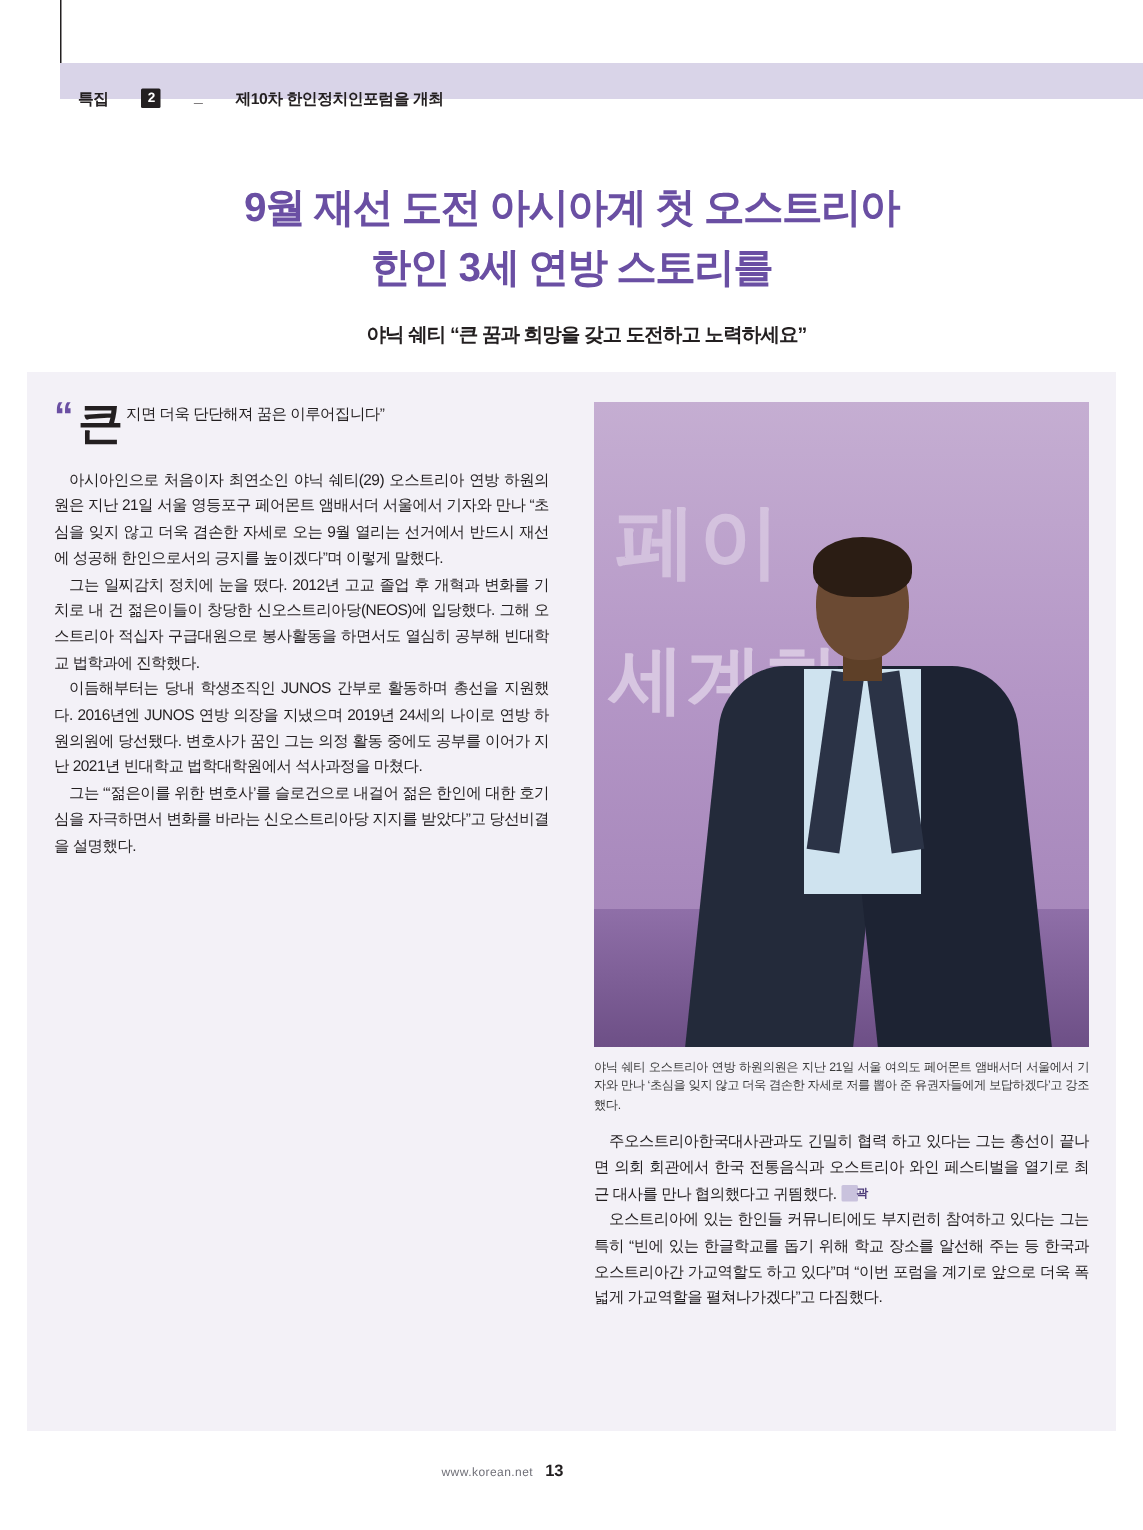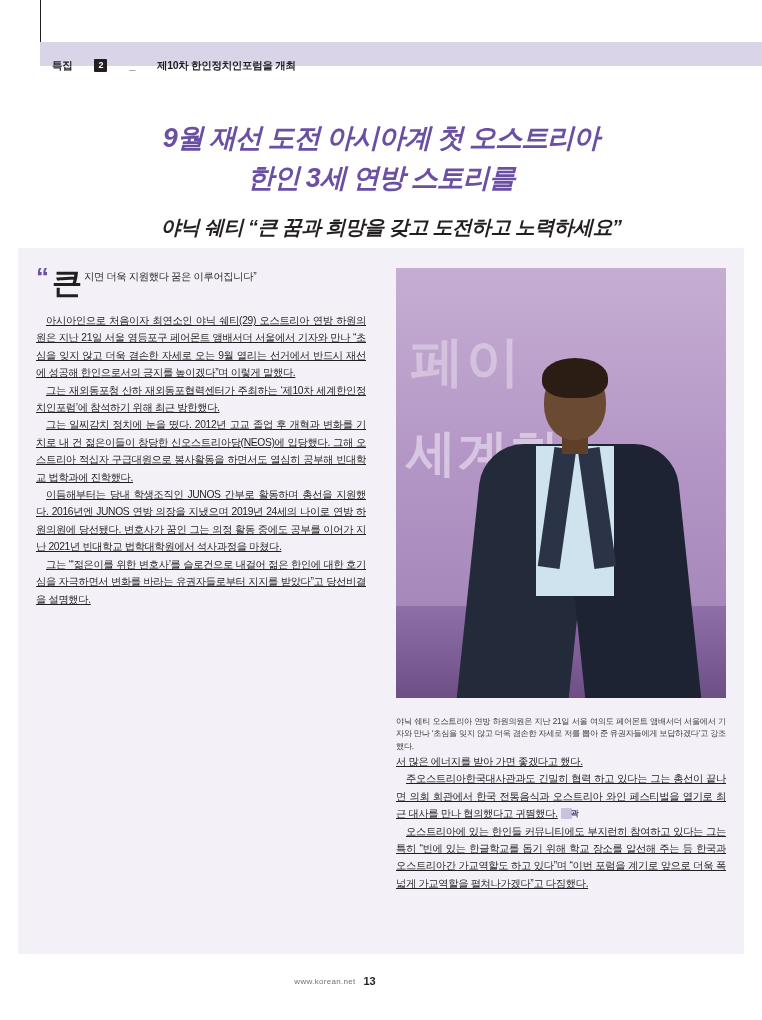--- a/index.html
+++ b/index.html
@@ -64,32 +64,31 @@
     font-weight: bold;
   }
 
   
   .title-wrap {
     position: absolute;
     left: 0;
     top: 118px;
     width: 762px;
     text-align: center;
-    font-style: italic;
   }
   .title-line {
     font-size: 27px;
     font-weight: bold;
     color: #6a4fa3;
     letter-spacing: -1px;
     line-height: 40px;
   }
   .subtitle {
     margin-top: 16px;
-    font-size: 20px;
+    font-size: 13px;
     font-weight: bold;
     color: #231f20;
     letter-spacing: -0.6px;
     padding-left: 20px;
   }
 
   
   .panel {
     position: absolute;
     left: 18px;
@@ -117,21 +116,20 @@
     font-size: 10.3px;
     line-height: 17.4px;
     color: #231f20;
     text-align: justify;
     letter-spacing: -0.35px;
     text-justify: inter-character;
   }
   .bodytext p {
     margin: 0 0 0 0;
     text-indent: 10px;
-    text-decoration: underline;
   }
   .bodytext p.noindent {
     text-indent: 0;
   }
 
   
   .lead {
     position: relative;
     min-height: 44px;
   }
@@ -308,21 +306,20 @@
   .caption {
     position: absolute;
     left: 396px;
     top: 706px;
     width: 330px;
     font-size: 8.2px;
     line-height: 12.4px;
     color: #3b3b3b;
     text-align: justify;
     letter-spacing: -0.3px;
-    margin-top: 10px;
   }
 
   
   .footer {
     position: absolute;
     left: 0;
     top: 975px;
     width: 670px;
     text-align: center;
     display: flex;
@@ -374,28 +371,27 @@
   <div class="subtitle">야닉 쉐티 “큰 꿈과 희망을 갖고 도전하고 노력하세요”</div>
 </div>
 
 <div class="panel"></div>
 
 <div class="col-left bodytext">
 
   <div class="lead">
     <span class="quote-mark">“</span>
     <span class="dropcap">큰</span>
-    <div class="lead-l2">지면 더욱 지원했다 꿈은 이루어집니다”</div>
+    <div class="lead-l2">지면 더욱 단단해져 꿈은 이루어집니다”</div>
   </div>
 
   <p>아시아인으로 처음이자 최연소인 야닉 쉐티(29) 오스트리아 연방 하원의원은 지난 21일 서울 영등포구 페어몬트 앰배서더 서울에서 기자와 만나 “초심을 잊지 않고 더욱 겸손한 자세로 오는 9월 열리는 선거에서 반드시 재선에 성공해 한인으로서의 긍지를 높이겠다”며 이렇게 말했다.</p>
-  <p>그는 재외동포청 산하 재외동포협력센터가 주최하는 ‘제10차 세계한인정치인포럼’에 참석하기 위해 최근 방한했다.</p>
   <p>그는 일찌감치 정치에 눈을 떴다. 2012년 고교 졸업 후 개혁과 변화를 기치로 내 건 젊은이들이 창당한 신오스트리아당(NEOS)에 입당했다. 그해 오스트리아 적십자 구급대원으로 봉사활동을 하면서도 열심히 공부해 빈대학교 법학과에 진학했다.</p>
   <p>이듬해부터는 당내 학생조직인 JUNOS 간부로 활동하며 총선을 지원했다. 2016년엔 JUNOS 연방 의장을 지냈으며 2019년 24세의 나이로 연방 하원의원에 당선됐다. 변호사가 꿈인 그는 의정 활동 중에도 공부를 이어가 지난 2021년 빈대학교 법학대학원에서 석사과정을 마쳤다.</p>
-  <p>그는 “‘젊은이를 위한 변호사’를 슬로건으로 내걸어 젊은 한인에 대한 호기심을 자극하면서 변화를 바라는 유권자들로부터 지지를 받았다”고 당선비결을 설명했다.</p>
+  <p>그는 “‘젊은이를 위한 변호사’를 슬로건으로 내걸어 젊은 한인에 대한 호기심을 자극하면서 변화를 바라는 신오스트리아당 지지를 받았다”고 당선비결을 설명했다.</p>
 </div>
 
 <div class="photo">
   <div class="photo-bg"></div>
   <div class="photo-bg-text">페이</div>
   <div class="photo-bg-text2">세계한</div>
   <div class="photo-floor"></div>
   <div class="p-jacket-l"></div>
   <div class="p-jacket-r"></div>
   <div class="p-shirt"></div>
@@ -403,21 +399,20 @@
   <div class="p-lapel-l"></div>
   <div class="p-lapel-r"></div>
   <div class="p-neck"></div>
   <div class="p-head"></div>
   <div class="p-hair"></div>
 </div>
 
 <div class="caption">야닉 쉐티 오스트리아 연방 하원의원은 지난 21일 서울 여의도 페어몬트 앰배서더 서울에서 기자와 만나 ‘초심을 잊지 않고 더욱 겸손한 자세로 저를 뽑아 준 유권자들에게 보답하겠다’고 강조했다.</div>
 
 <div class="col-right bodytext">
-  <p class="noindent">서 많은 에너지를 받아 가면 좋겠다고 했다.</p>
   <p><span>주오스트리아한국대사관과도 긴밀히 협력 하고 있다는 그는 총선이 끝나면 의회 회관에서 한국 전통음식과 오스트리아 와인 페스티벌을 열기로 최근 대사를 만나 협의했다고 귀띔했다.</span><span class="endmark">곽</span></p>
   <p>오스트리아에 있는 한인들 커뮤니티에도 부지런히 참여하고 있다는 그는 특히 “빈에 있는 한글학교를 돕기 위해 학교 장소를 알선해 주는 등 한국과 오스트리아간 가교역할도 하고 있다”며 “이번 포럼을 계기로 앞으로 더욱 폭 넓게 가교역할을 펼쳐나가겠다”고 다짐했다.</p>
 </div>
 
 <div class="footer">
   <span class="footer-url">www.korean.net</span>
   <span class="footer-page">13</span>
 </div>
 
 </body></html>

